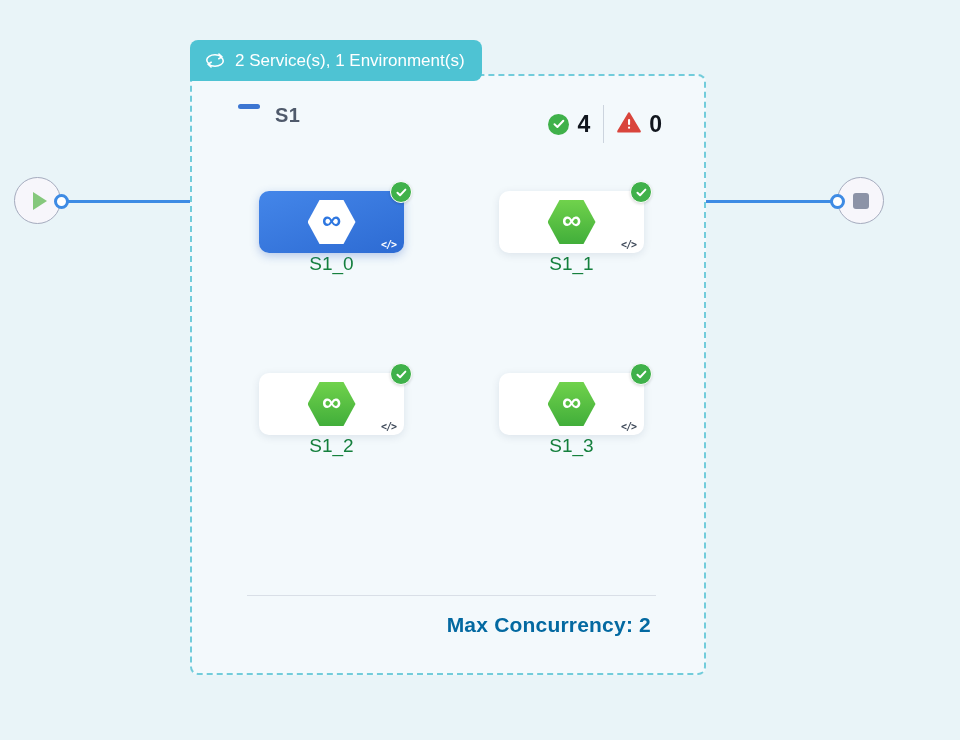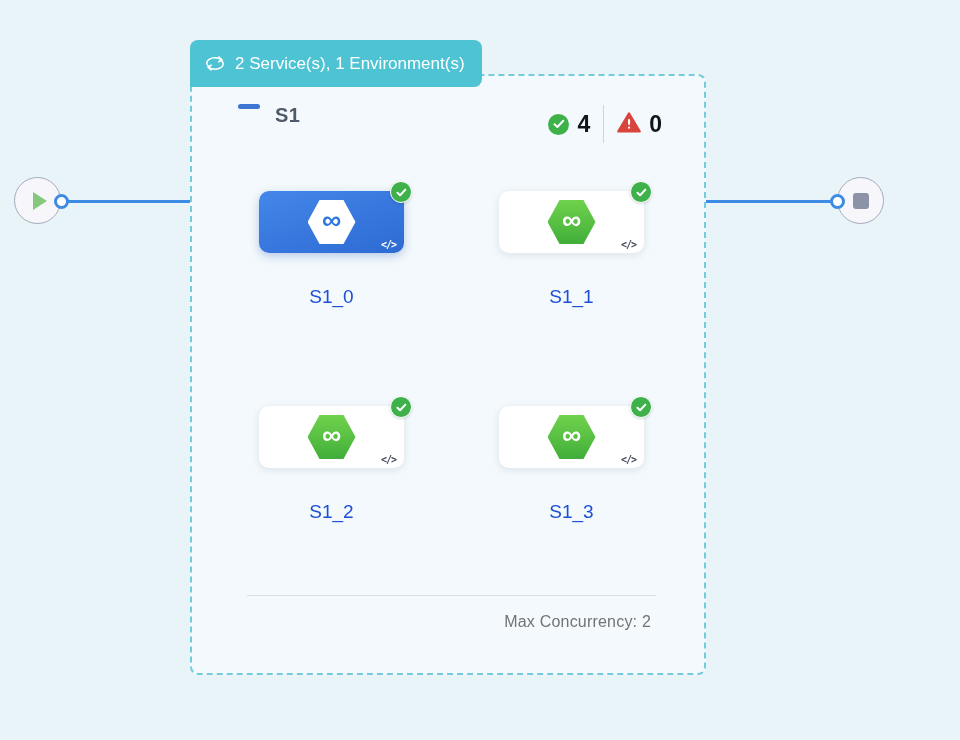--- a/index.html
+++ b/index.html
@@ -53,21 +53,21 @@
     border:3.5px solid #3e8be4;
     z-index:4;
   }
   .dot-left  { left:54px;  top:194px; }
   .dot-right { left:830px; top:194px; }
 
   
   .stage-badge {
     position:absolute;
     left:190px; top:40px;
-    height:47px;
+    height:41px;
     padding:0 17px 0 14px;
     background:#4ec3d3;
     border-radius:8px 8px 8px 0;
     display:inline-flex; align-items:center; gap:9px;
     color:#fff;
     font-size:17px;
     font-weight:500;
     z-index:2;
     white-space:nowrap;
   }
@@ -178,38 +178,37 @@
     position:absolute;
     right:8px; bottom:3px;
     font-family:"DejaVu Sans Mono", monospace;
     font-size:10px;
     font-weight:700;
     color:#3f4a5a;
     letter-spacing:-1px;
   }
   .service-card.selected .code-icon { color:#ffffff; }
   .service-label {
-    margin-top:33px;
     font-size:19px;
-    color:#1d4ed8;
+    color:#15803d;
   }
 
   
   .footer-divider {
     position:absolute;
     left:55px; top:519px;
     width:409px; height:1px;
     background:#d9dfe7;
   }
   .max-concurrency {
     position:absolute;
     top:537px; right:53px;
-    font-size:16px;
-    font-weight:400;
-    color:#737373;
+    font-size:21px;
+    font-weight:700;
+    color:#0369a1;
     letter-spacing:.2px;
   }
 </style>
 </head>
 <body>
 
 <div class="exec-node start-node">
   <div class="play-triangle"></div>
 </div>
 

